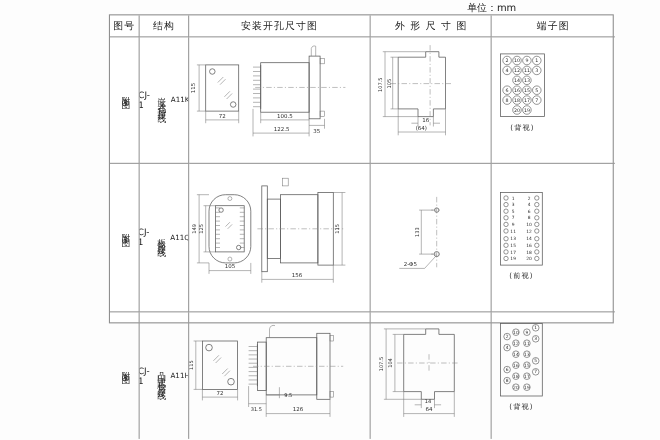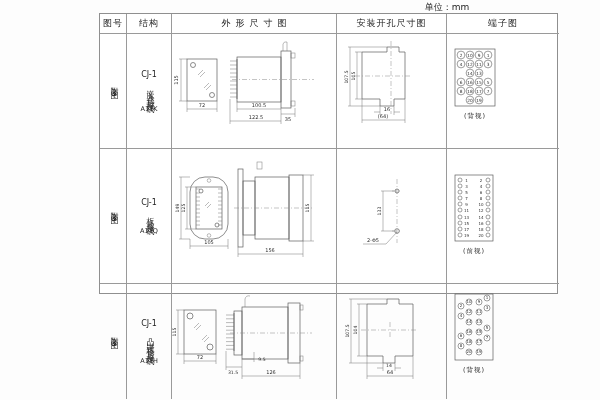--- a/index.html
+++ b/index.html
@@ -12,21 +12,21 @@
        border:1px solid #8f8f8f;box-sizing:border-box;background:#fff;}
   .c{border-right:1px solid #9a9a9a;border-bottom:1px solid #9a9a9a;position:relative;
      box-sizing:border-box;overflow:hidden;}
   .c.last{border-right:none;}
   .c.bot{border-bottom:none;}
   .h{display:flex;align-items:center;justify-content:center;font-size:9px;color:#222;white-space:nowrap;}
   .sp5{letter-spacing:5px;text-indent:5px;}
   .sp1{letter-spacing:1px;}
   .vcell{display:flex;align-items:center;justify-content:center;}
   .vtxt{writing-mode:vertical-lr;text-orientation:upright;font-size:8px;letter-spacing:4px;color:#222;}
-  .struct{display:flex;flex-direction:column;align-items:center;justify-content:center;gap:4px;}
+  .struct{display:flex;flex-direction:row;align-items:center;justify-content:center;gap:4px;}
   .series{font-size:8px;color:#222;}
   .stype{writing-mode:vertical-lr;text-orientation:upright;font-size:8px;letter-spacing:3px;color:#222;}
   .model{font-size:6.5px;color:#222;}
   svg{position:absolute;left:0;top:0;}
   .ln{stroke:#5d5d5d;stroke-width:.7;fill:none;}
   .thin{stroke:#777;stroke-width:.5;fill:none;}
   .cl{stroke:#8a8a8a;stroke-width:.5;fill:none;stroke-dasharray:5 2 1 2;}
   text.d{font-size:5px;fill:#2e2e2e;text-anchor:middle;}
   text.ds{font-size:4.6px;fill:#2e2e2e;text-anchor:middle;}
   text.cap{font-size:6.5px;fill:#2e2e2e;text-anchor:middle;letter-spacing:1px;}
@@ -37,22 +37,22 @@
 </head>
 <body>
 
 <div class="page">
   <div class="unit">单位：mm</div>
 
   <div class="tbl">
 
     <div class="c h sp1">图号</div>
     <div class="c h sp1">结构</div>
+    <div class="c h sp1">安装开孔尺寸图</div>
     <div class="c h sp5">外形尺寸图</div>
-    <div class="c h sp1">安装开孔尺寸图</div>
     <div class="c h sp1 last">端子图</div>
 
     <div class="c vcell">
       <span class="vtxt">附图3</span>
     </div>
     <div class="c struct">
       <span class="series">CJ-1</span>
       <span class="stype">嵌入式后接线</span>
       <span class="model">A11K</span>
     </div>

